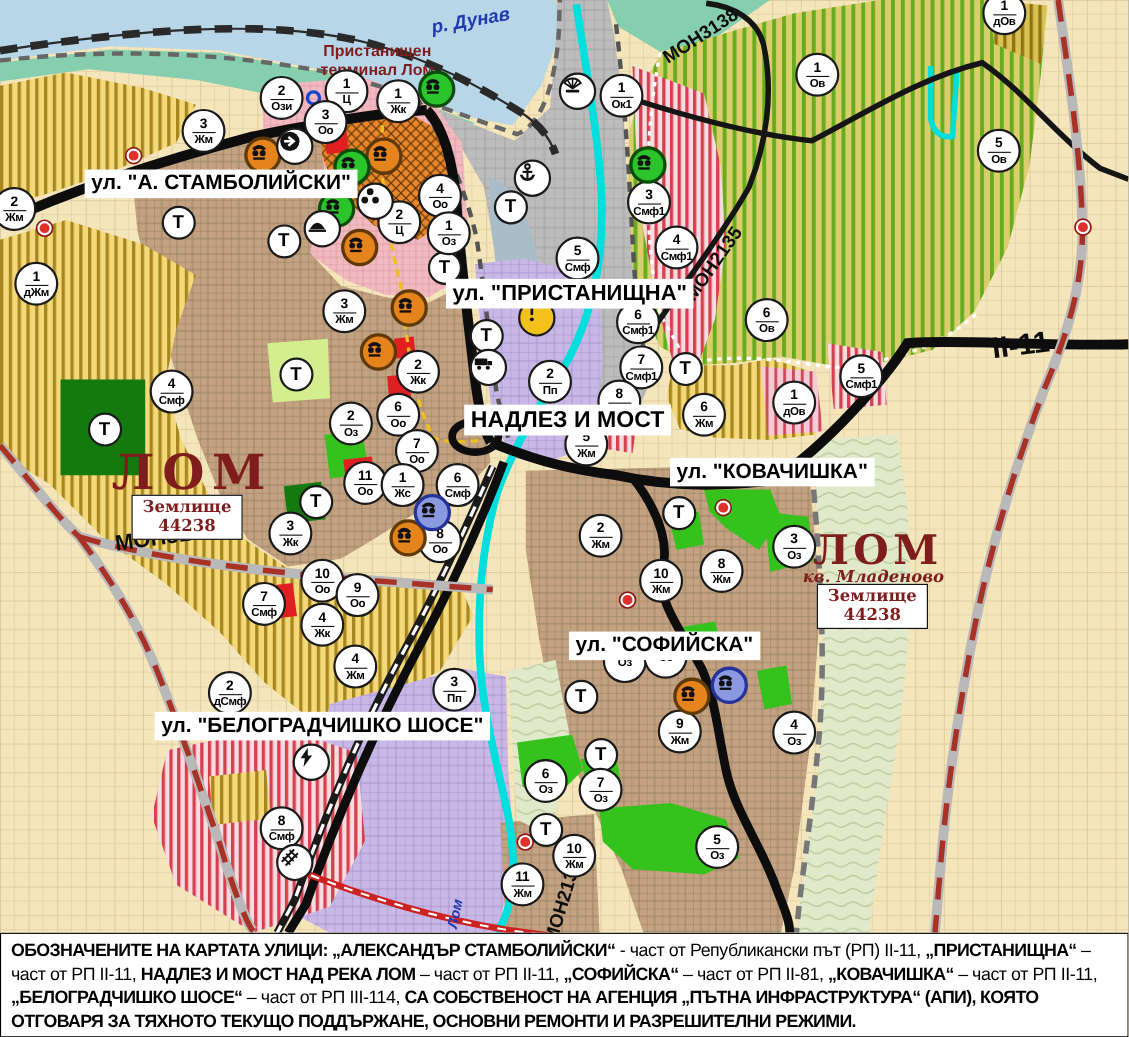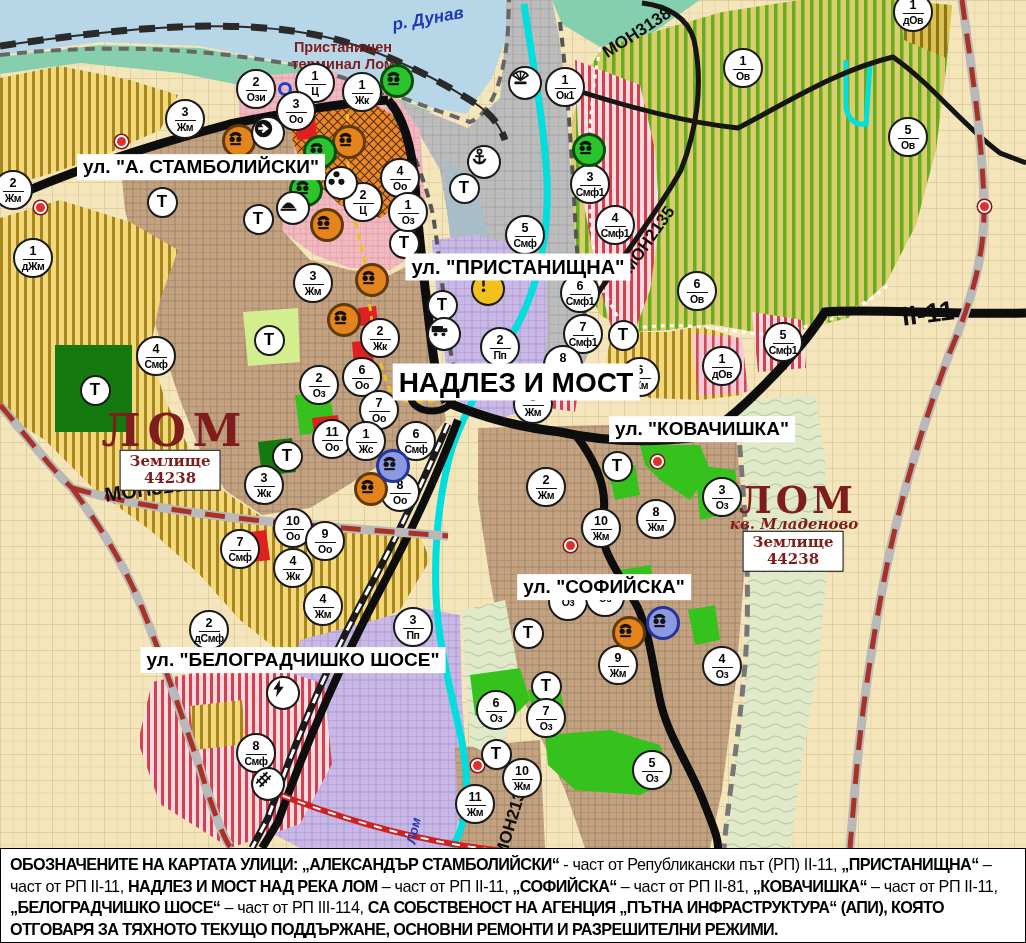--- a/index.html
+++ b/index.html
@@ -691,21 +691,21 @@
         <div class="im yellow" style="left: 488px; top: 289px;">
           <svg viewBox="0 0 24 24" fill="#111">
             <rect x="10.6" y="4" width="2.8" height="10.5" rx="1.3"></rect>
             <circle cx="12" cy="18.6" r="2"></circle>
           </svg>
         </div>
       </div>
   <div class="layer" id="label-layer">
         <div class="slabel" style="left: 201px; top: 167px; font-size: 19px;">ул. "А. СТАМБОЛИЙСКИ"</div>
         <div class="slabel" style="left: 518px; top: 267px; font-size: 20px;">ул. "ПРИСТАНИЩНА"</div>
-        <div class="slabel" style="left: 516px; top: 382px; font-size: 28px;">НАДЛЕЗ И МОСТ</div>
+        <div class="slabel" style="left: 516px; top: 382px; font-size: 21px;">НАДЛЕЗ И МОСТ</div>
         <div class="slabel" style="left: 702px; top: 429px; font-size: 19px;">ул. "КОВАЧИШКА"</div>
         <div class="slabel" style="left: 604px; top: 587px; font-size: 19px;">ул. "СОФИЙСКА"</div>
         <div class="slabel" style="left: 293px; top: 660px; font-size: 19px;">ул. "БЕЛОГРАДЧИШКО ШОСЕ"</div>
         <div class="alabel" style="left: 343px; top: 56px; font-size: 14.5px;">Пристанищен
 терминал Лом</div>
         <div class="alabel serif" style="left: 175px; top: 431px; font-size: 44px; letter-spacing: 7px;">ЛОМ</div>
         <div class="alabel serif boxed" style="left: 170px; top: 470px; font-size: 15px;">Землище
 44238</div>
         <div class="alabel serif" style="left: 798px; top: 500px; font-size: 37px; letter-spacing: 4px;">ЛОМ</div>
         <div class="alabel serif" style="left: 794px; top: 525px; font-size: 15px; font-style: italic;">кв. Младеново</div>

